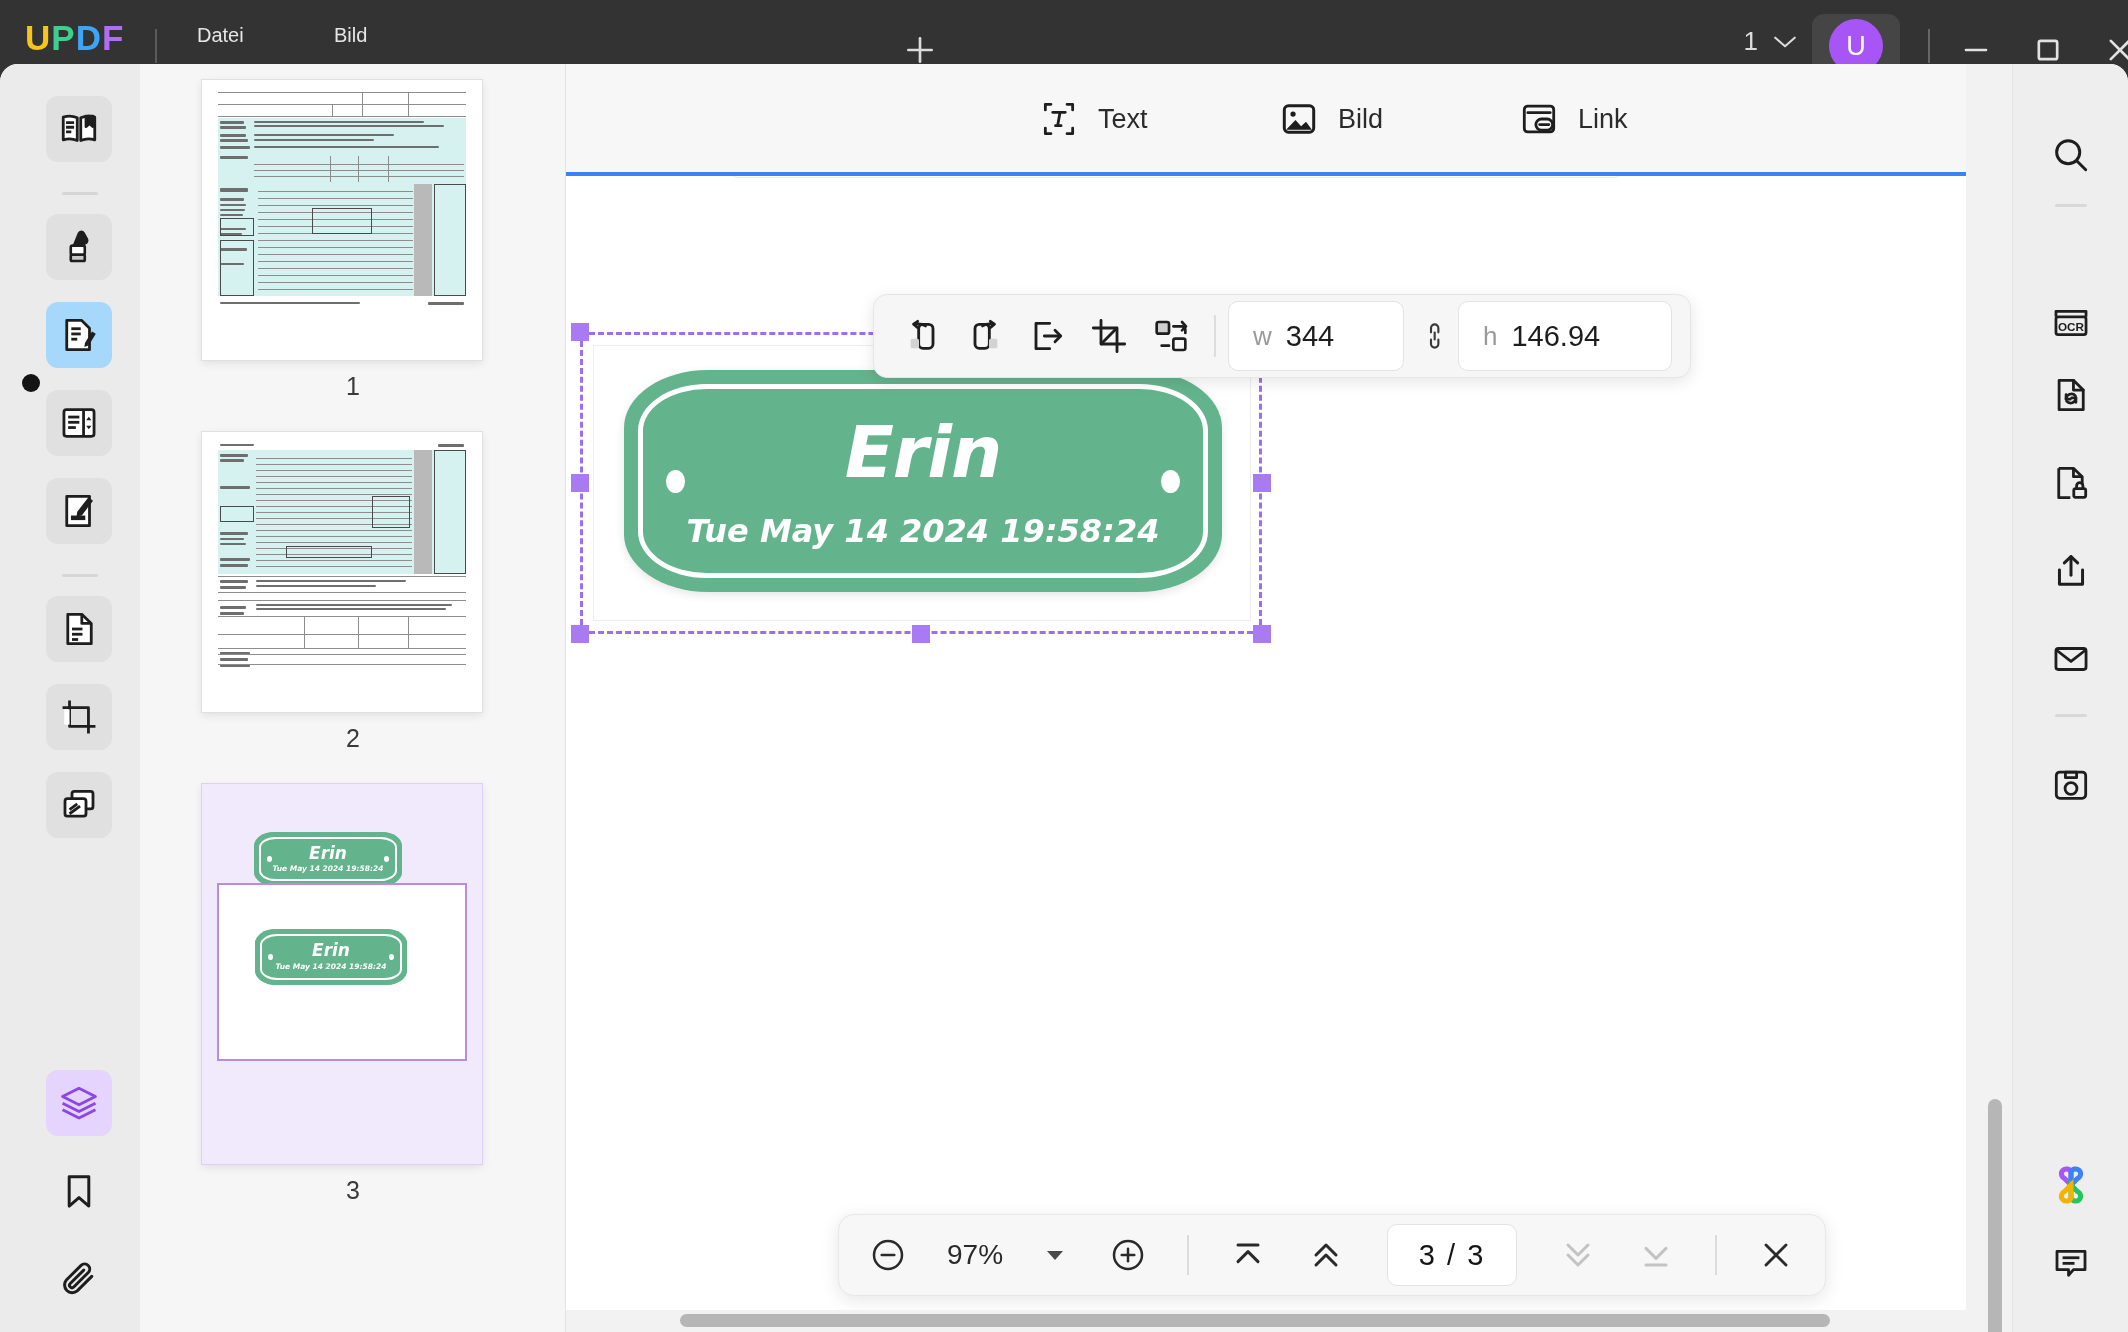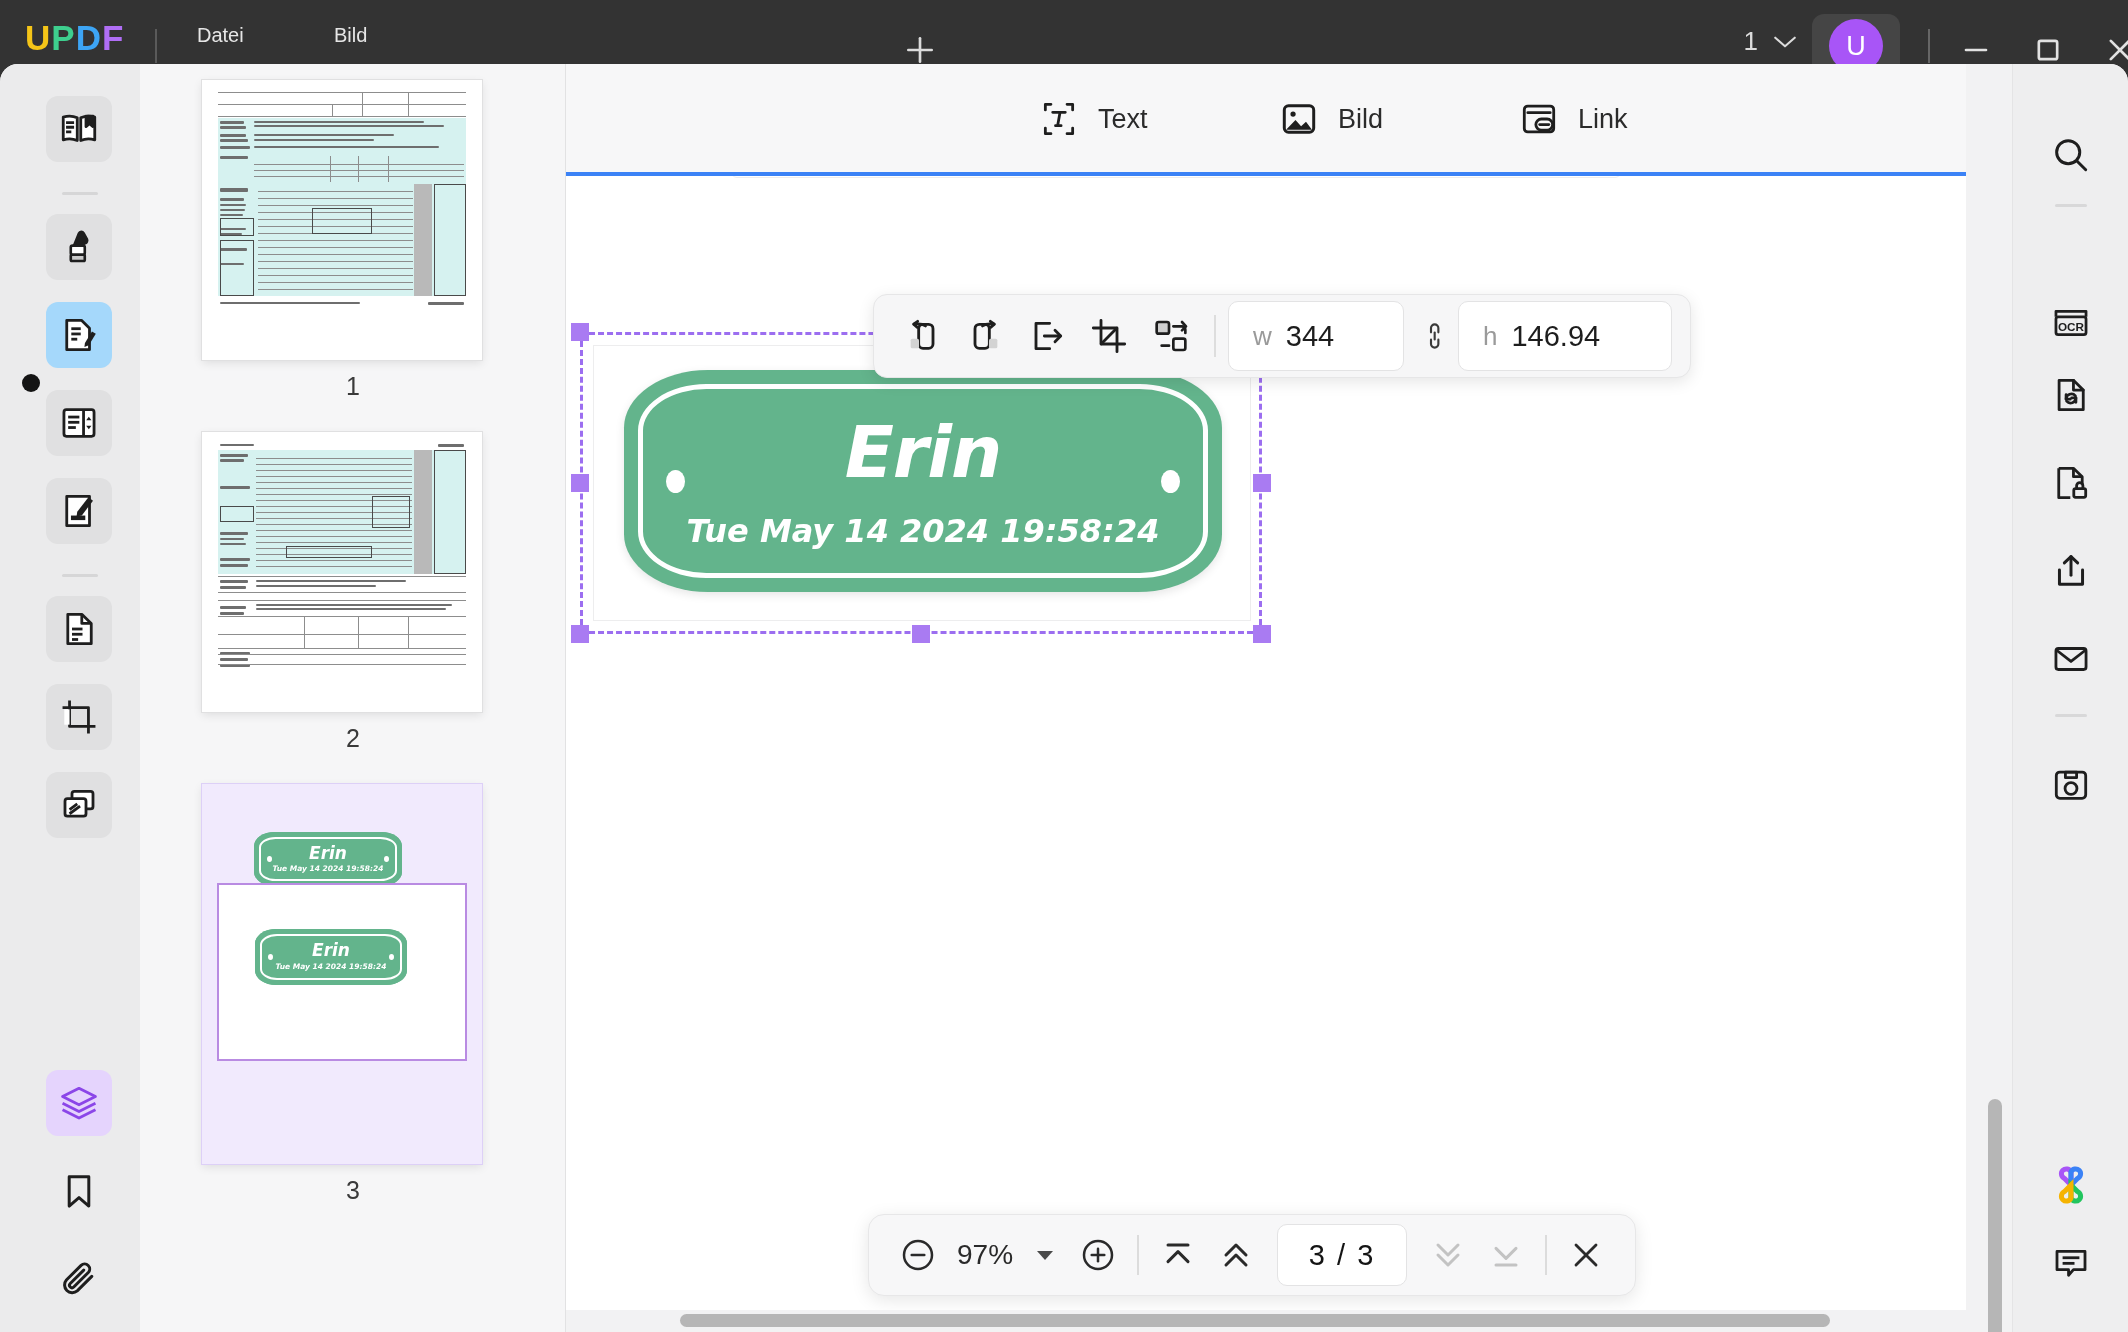--- a/index.html
+++ b/index.html
@@ -557,21 +557,21 @@
           <line x1="10.6" y1="9.6" x2="10.6" y2="14.4"></line>
         </svg>
       </div>
 
       <div class="dimfield" style="min-width:214px;">
         <span class="dim-k">h</span>
         <span class="dim-v">146.94</span>
       </div>
     </div>
 
-    <div class="zoombar" style="left:868px; top:1150px; height:82px; padding:0 20px;">
+    <div class="zoombar" style="left:838px; top:1150px; height:82px; padding:0 20px;gap:20px;">
       <div class="zbtn">
         <svg width="40" height="40" viewBox="0 0 24 24" fill="none" stroke="#2a2a2a" stroke-width="1.5" stroke-linecap="round">
           <circle cx="12" cy="12" r="8.4"></circle>
             <line x1="8.2" y1="12" x2="15.8" y2="12"></line>
         </svg>
       </div>
       <div class="zlevel" style="margin:0 14px 0 10px;">97%</div>
       <div style="width:36px; display:flex; align-items:center; justify-content:center;">
         <svg width="20" height="14" viewBox="0 0 20 14">
             <polygon points="2,3 18,3 10,12" fill="#4a4a4a"></polygon>

